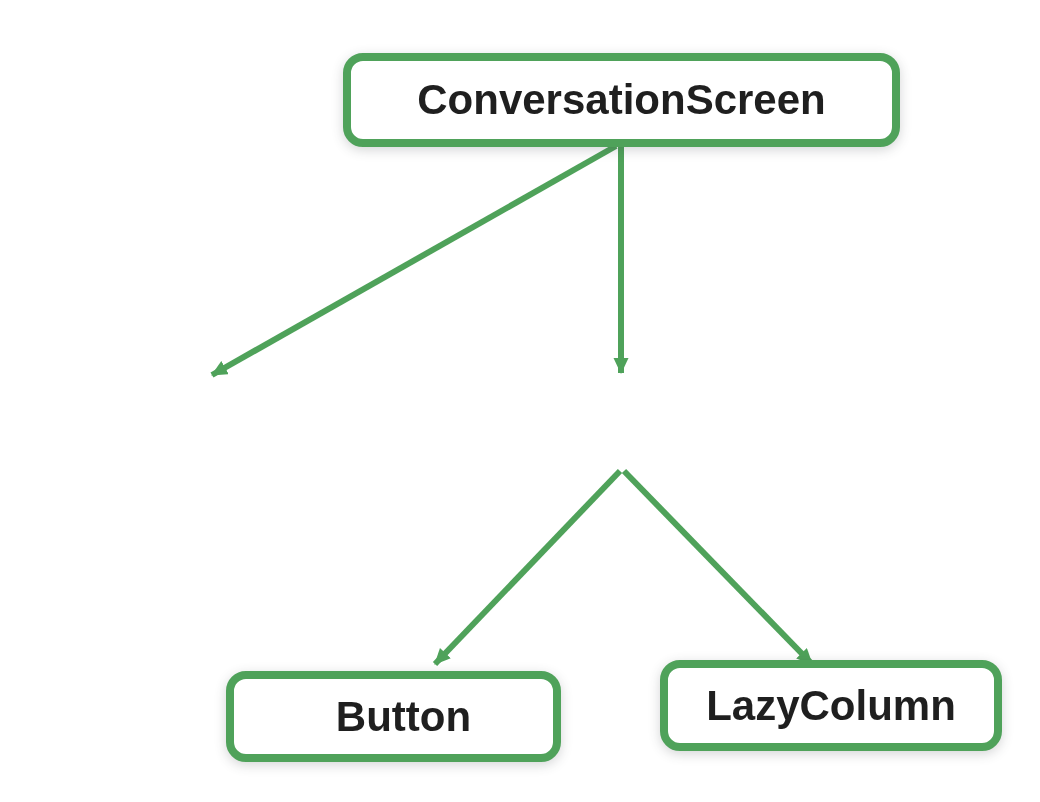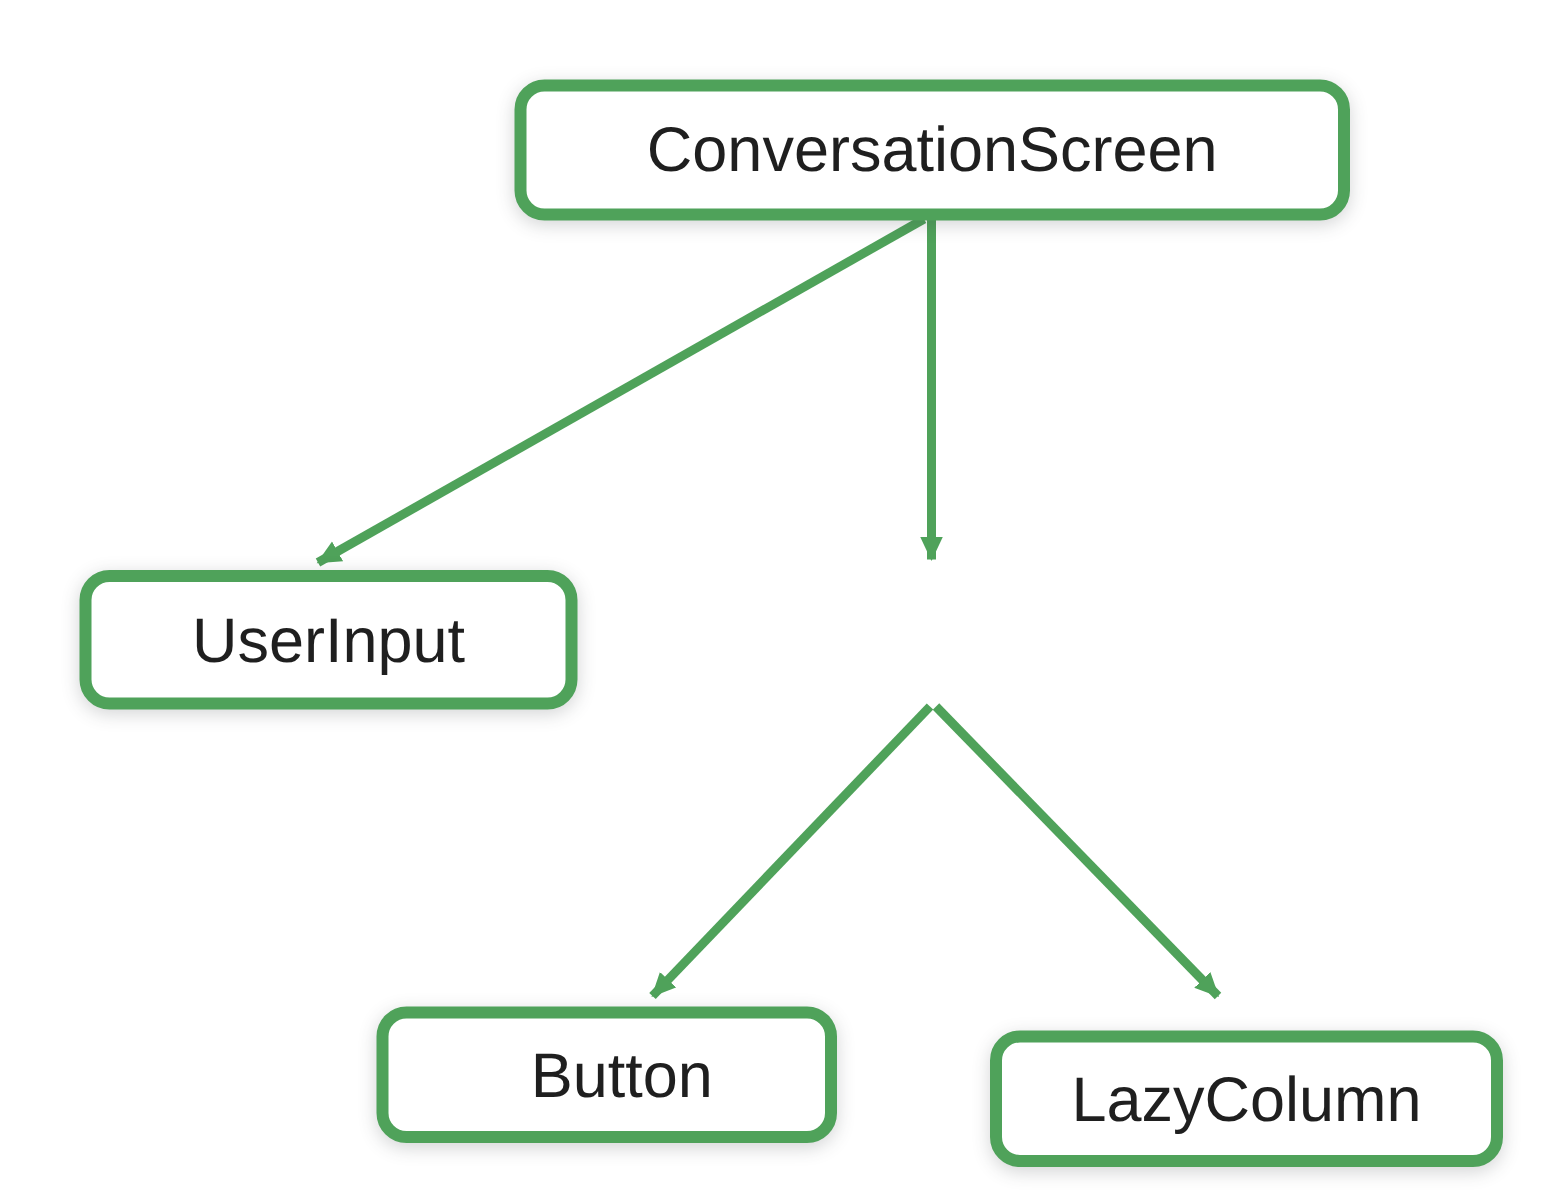--- a/index.html
+++ b/index.html
@@ -30,26 +30,27 @@
     border: 8px solid #4FA25A;
     border-radius: 20px;
     background: #ffffff;
     box-shadow: 0 3px 12px rgba(60,64,67,0.22);
     display: flex;
     align-items: center;
     justify-content: center;
     font-size: 42px;
     color: #1f1f1f;
     white-space: nowrap;
+    font-weight: bold;
   }
   .node-conversation-screen { left: 343px; top: 53px;  width: 557px; height: 94px; }
   .node-user-input          { left: 53px;  top: 380px; width: 332px; height: 93px; }
   .node-messages-list       { left: 445px; top: 380px; width: 330px; height: 93px; }
-  .node-button              { left: 251px; top: 671px; width: 307px; height: 91px; padding-left: 20px; }
-  .node-lazy-column         { left: 660px; top: 687px; width: 342px; height: 91px; }
+  .node-button              { left: 226px; top: 671px; width: 335px; height: 91px; padding-left: 20px; }
+  .node-lazy-column         { left: 660px; top: 660px; width: 342px; height: 91px; }
 </style>
 </head>
 <body>
 
 <div class="canvas">
 
   <svg class="edges-layer" width="1040" height="802" viewBox="0 0 1040 802" xmlns="http://www.w3.org/2000/svg">
     <defs>
       <marker id="arrowhead" markerUnits="userSpaceOnUse" markerWidth="20" markerHeight="18" refX="15" refY="7.5" orient="auto">
         <path d="M0,0 L16,7.5 L0,15 Z" fill="#4FA25A"></path>
@@ -58,23 +59,20 @@
     <line x1="616" y1="146" x2="212" y2="375" stroke="#4FA25A" stroke-width="6" marker-end="url(#arrowhead)"></line>
     <line x1="621" y1="146" x2="621" y2="373" stroke="#4FA25A" stroke-width="6" marker-end="url(#arrowhead)"></line>
     <line x1="620" y1="471" x2="435" y2="664" stroke="#4FA25A" stroke-width="6" marker-end="url(#arrowhead)"></line>
     <line x1="624" y1="471" x2="812" y2="664" stroke="#4FA25A" stroke-width="6" marker-end="url(#arrowhead)"></line>
   </svg>
 
   <div class="node node-conversation-screen">
     <span>ConversationScreen</span>
   </div>
 
-  <div class="node node-user-input">
-    <span>UserInput</span>
-  </div>
 
 
   <div class="node node-button">
     <span>Button</span>
   </div>
 
   <div class="node node-lazy-column">
     <span>LazyColumn</span>
   </div>
 

